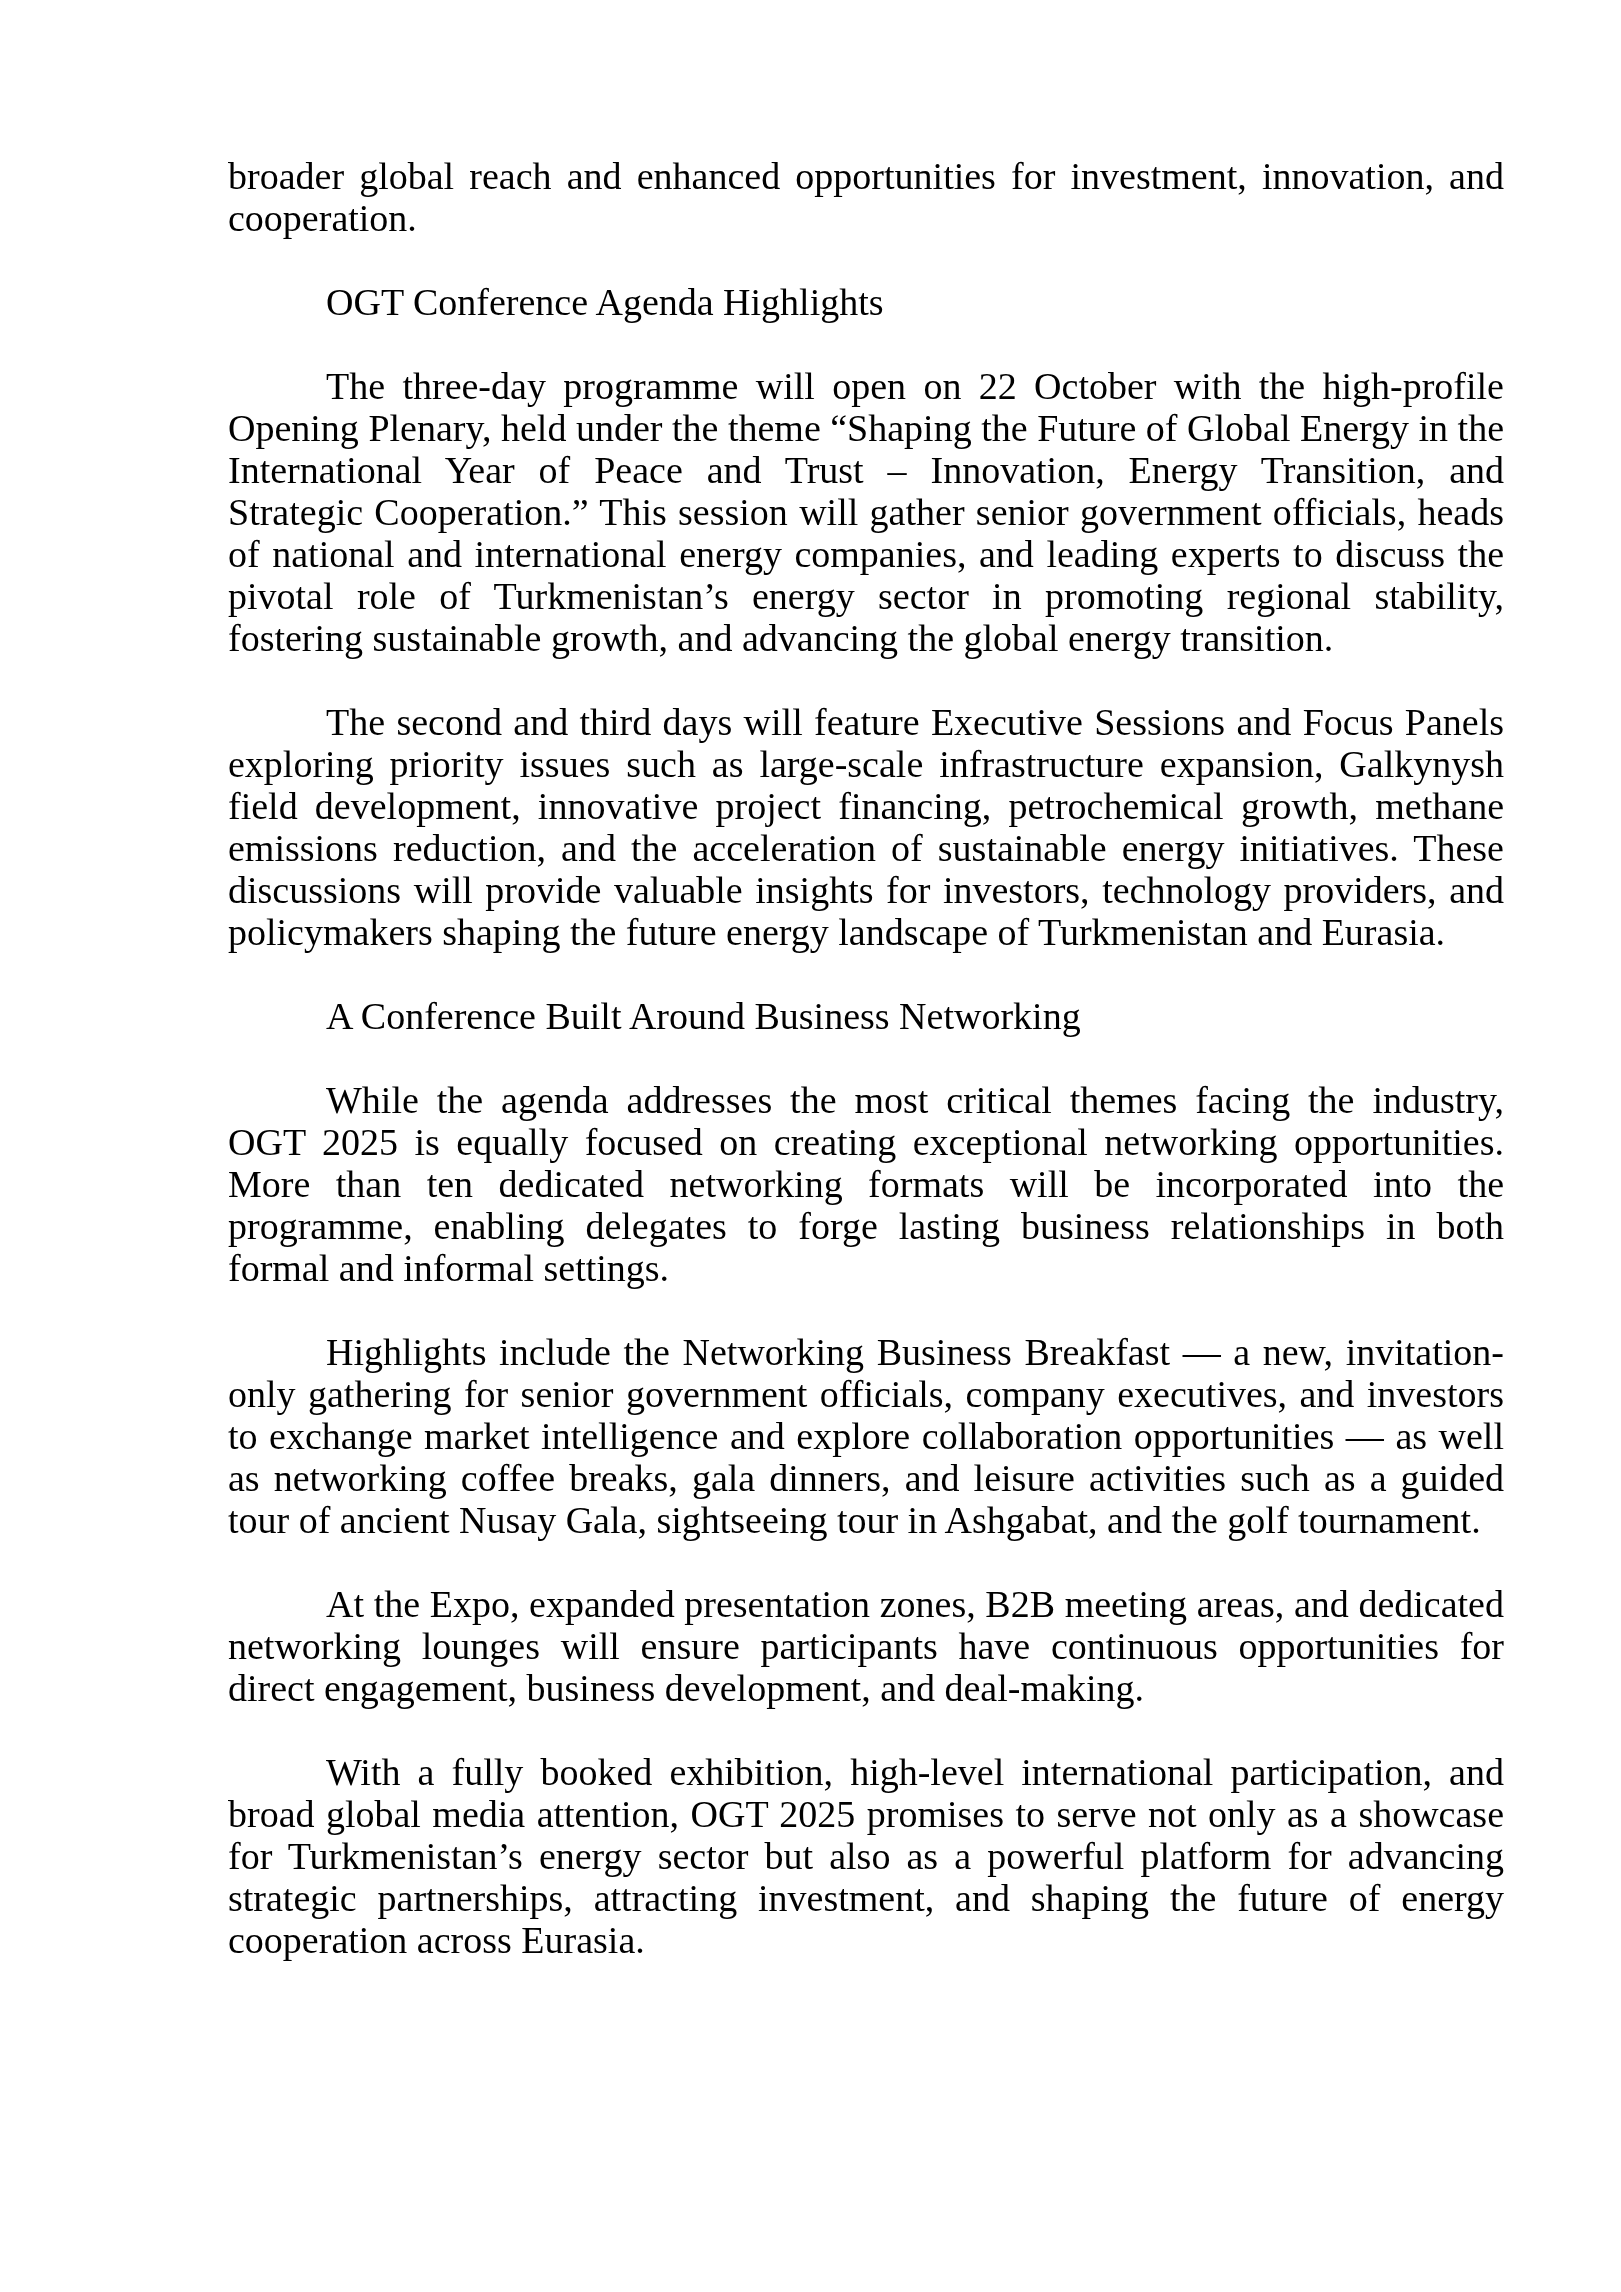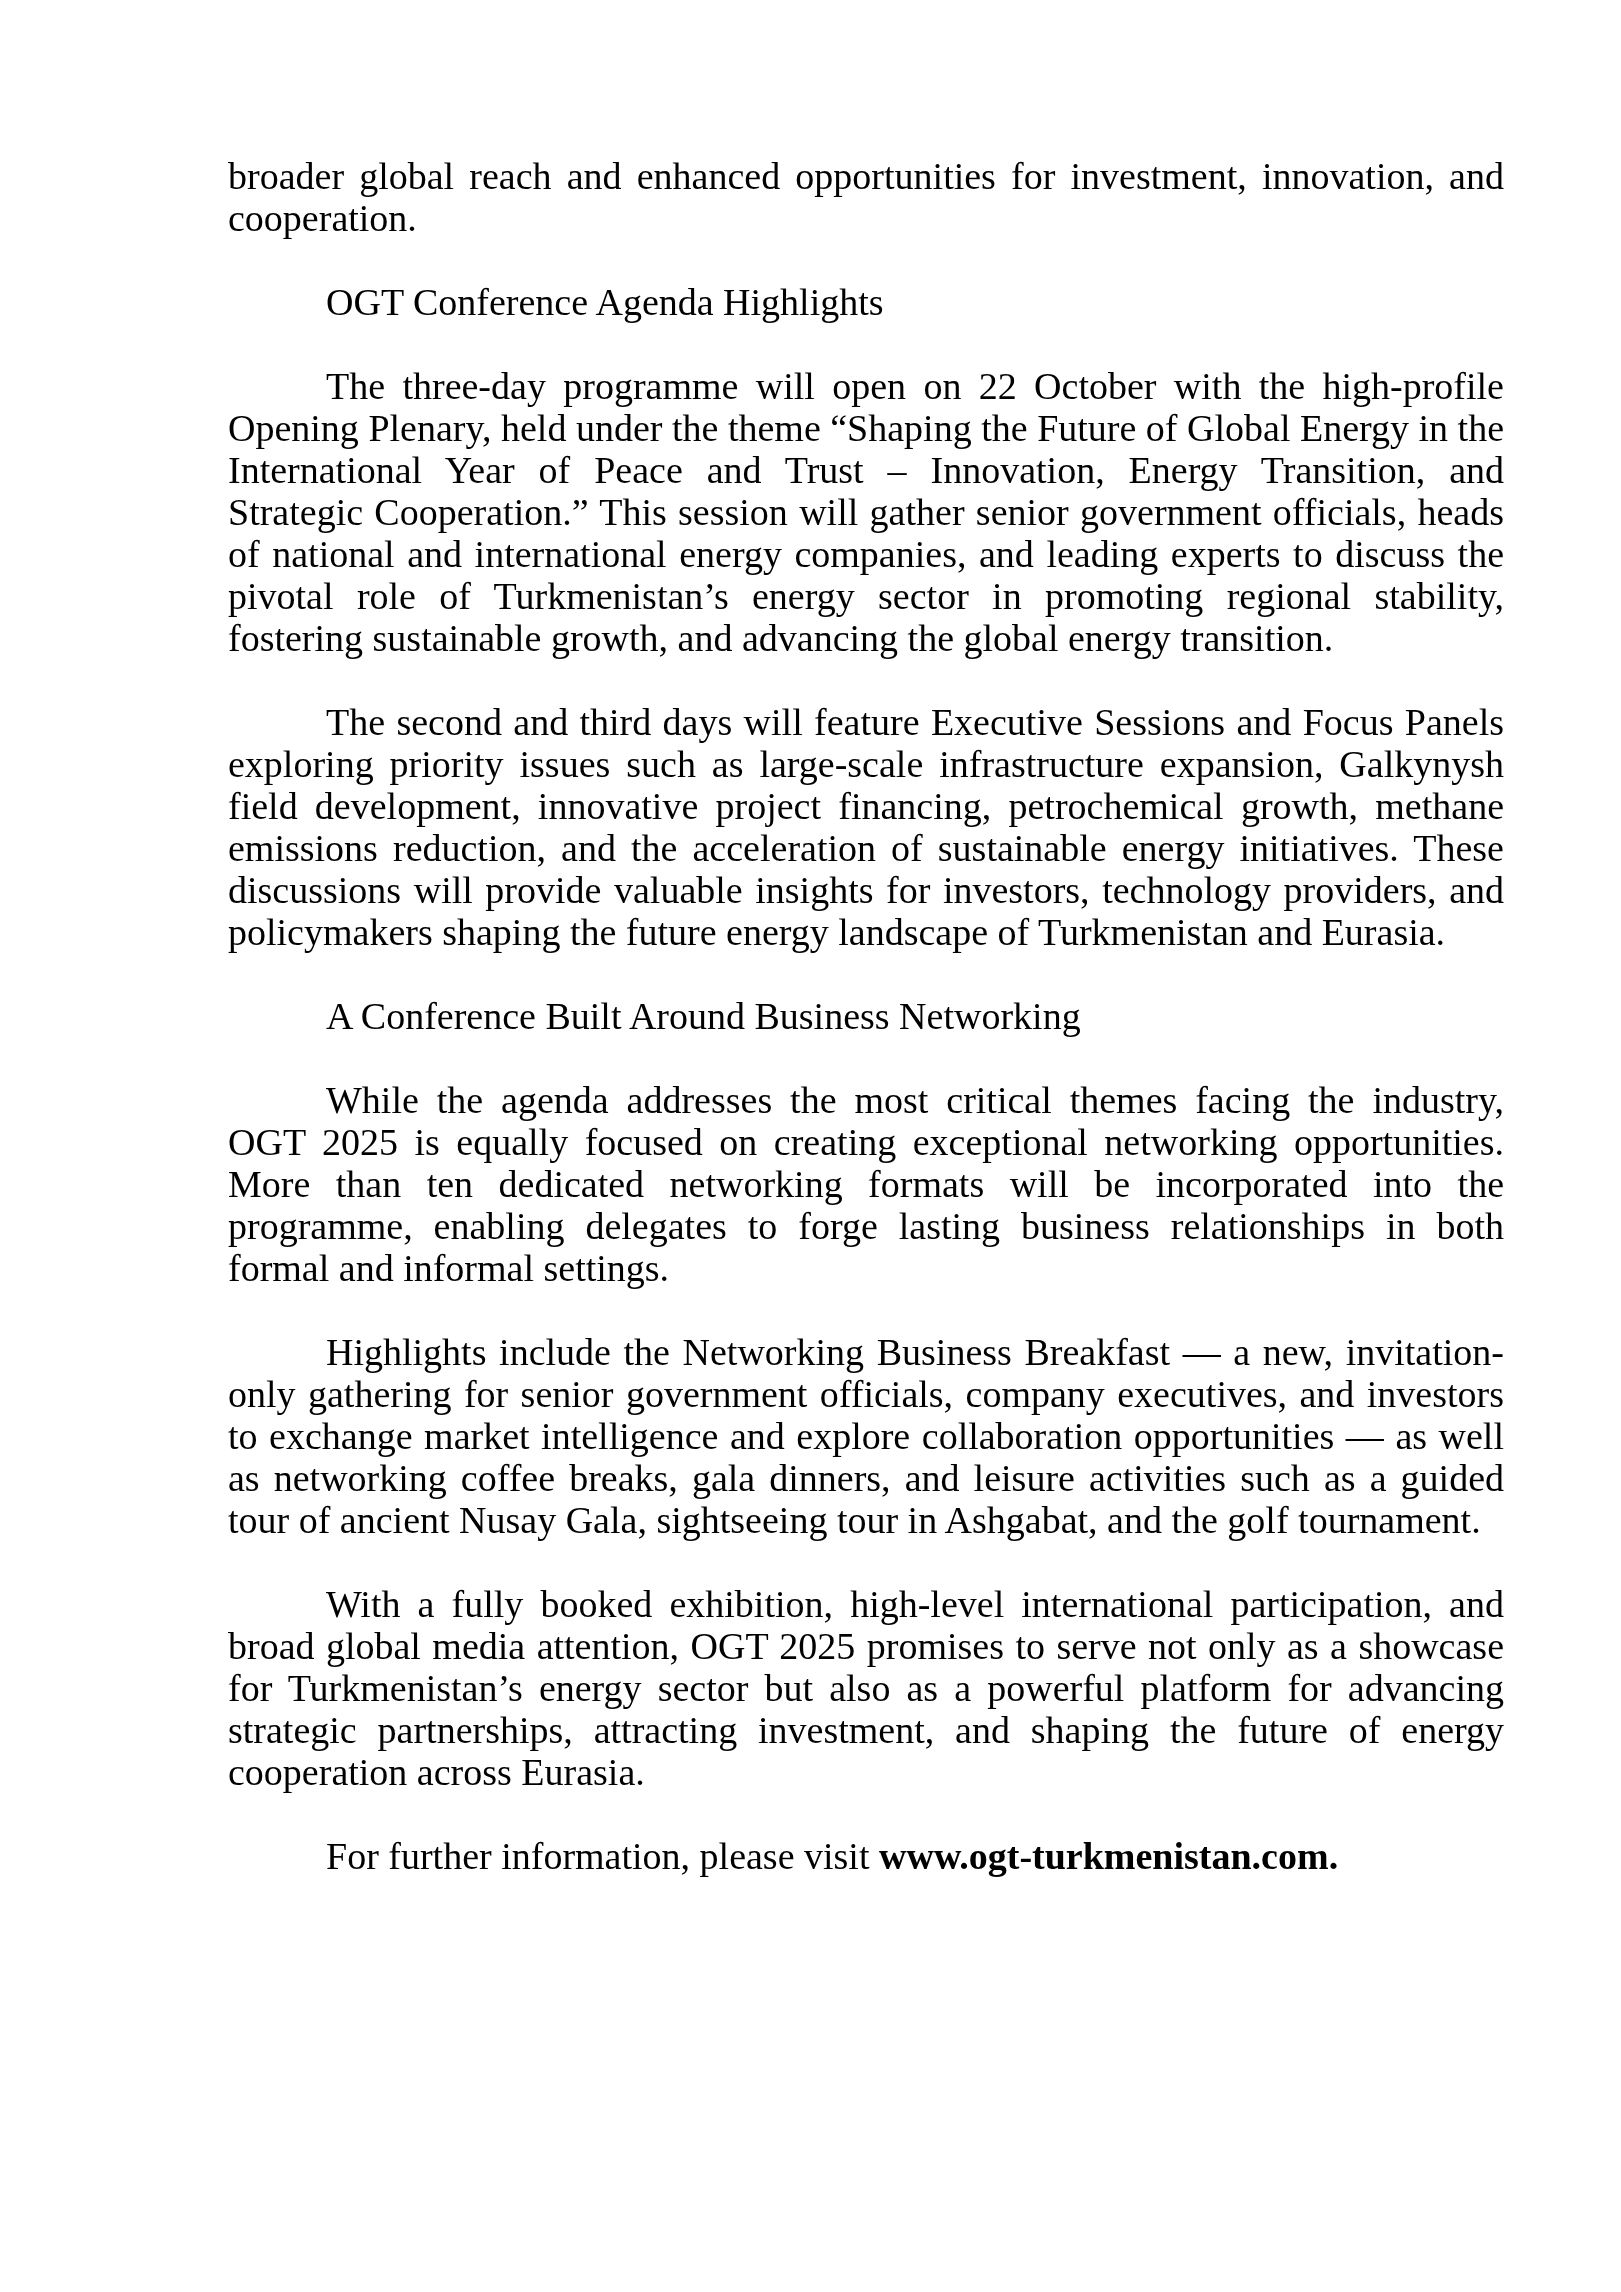--- a/index.html
+++ b/index.html
@@ -59,19 +59,19 @@
   <p class="para">The three-day programme will open on 22 October with the high-profile Opening Plenary, held under the theme “Shaping the Future of Global Energy in the International Year of Peace and Trust – Innovation, Energy Transition, and Strategic Cooperation.” This session will gather senior government officials, heads of national and international energy companies, and leading experts to discuss the pivotal role of Turkmenistan’s energy sector in promoting regional stability, fostering sustainable growth, and advancing the global energy transition.</p>
 
   <p class="para">The second and third days will feature Executive Sessions and Focus Panels exploring priority issues such as large-scale infrastructure expansion, Galkynysh field development, innovative project financing, petrochemical growth, methane emissions reduction, and the acceleration of sustainable energy initiatives. These discussions will provide valuable insights for investors, technology providers, and policymakers shaping the future energy landscape of Turkmenistan and Eurasia.</p>
 
   <h2 class="doc-heading"><span class="heading-text">A Conference Built Around Business Networking</span></h2>
 
   <p class="para">While the agenda addresses the most critical themes facing the industry, OGT 2025 is equally focused on creating exceptional networking opportunities. More than ten dedicated networking formats will be incorporated into the programme, enabling delegates to forge lasting business relationships in both formal and informal settings.</p>
 
   <p class="para">Highlights include the Networking Business Breakfast — a new, invitation-only gathering for senior government officials, company executives, and investors to exchange market intelligence and explore collaboration opportunities — as well as networking coffee breaks, gala dinners, and leisure activities such as a guided tour of ancient Nusay Gala, sightseeing tour in Ashgabat, and the golf tournament.</p>
 
+  <p class="para">At the Expo, expanded presentation zones, B2B meeting areas, and dedicated networking lounges will ensure participants have continuous opportunities for direct engagement, business development, and deal-making.</p>
 
   <p class="para">With a fully booked exhibition, high-level international participation, and broad global media attention, OGT 2025 promises to serve not only as a showcase for Turkmenistan’s energy sector but also as a powerful platform for advancing strategic partnerships, attracting investment, and shaping the future of energy cooperation across Eurasia.</p>
 
-  <p class="para closing"><span>For further information, please visit </span><span class="url-bold">www.ogt-turkmenistan.com.</span></p>
 
 </div>
 
 
 </body></html>

